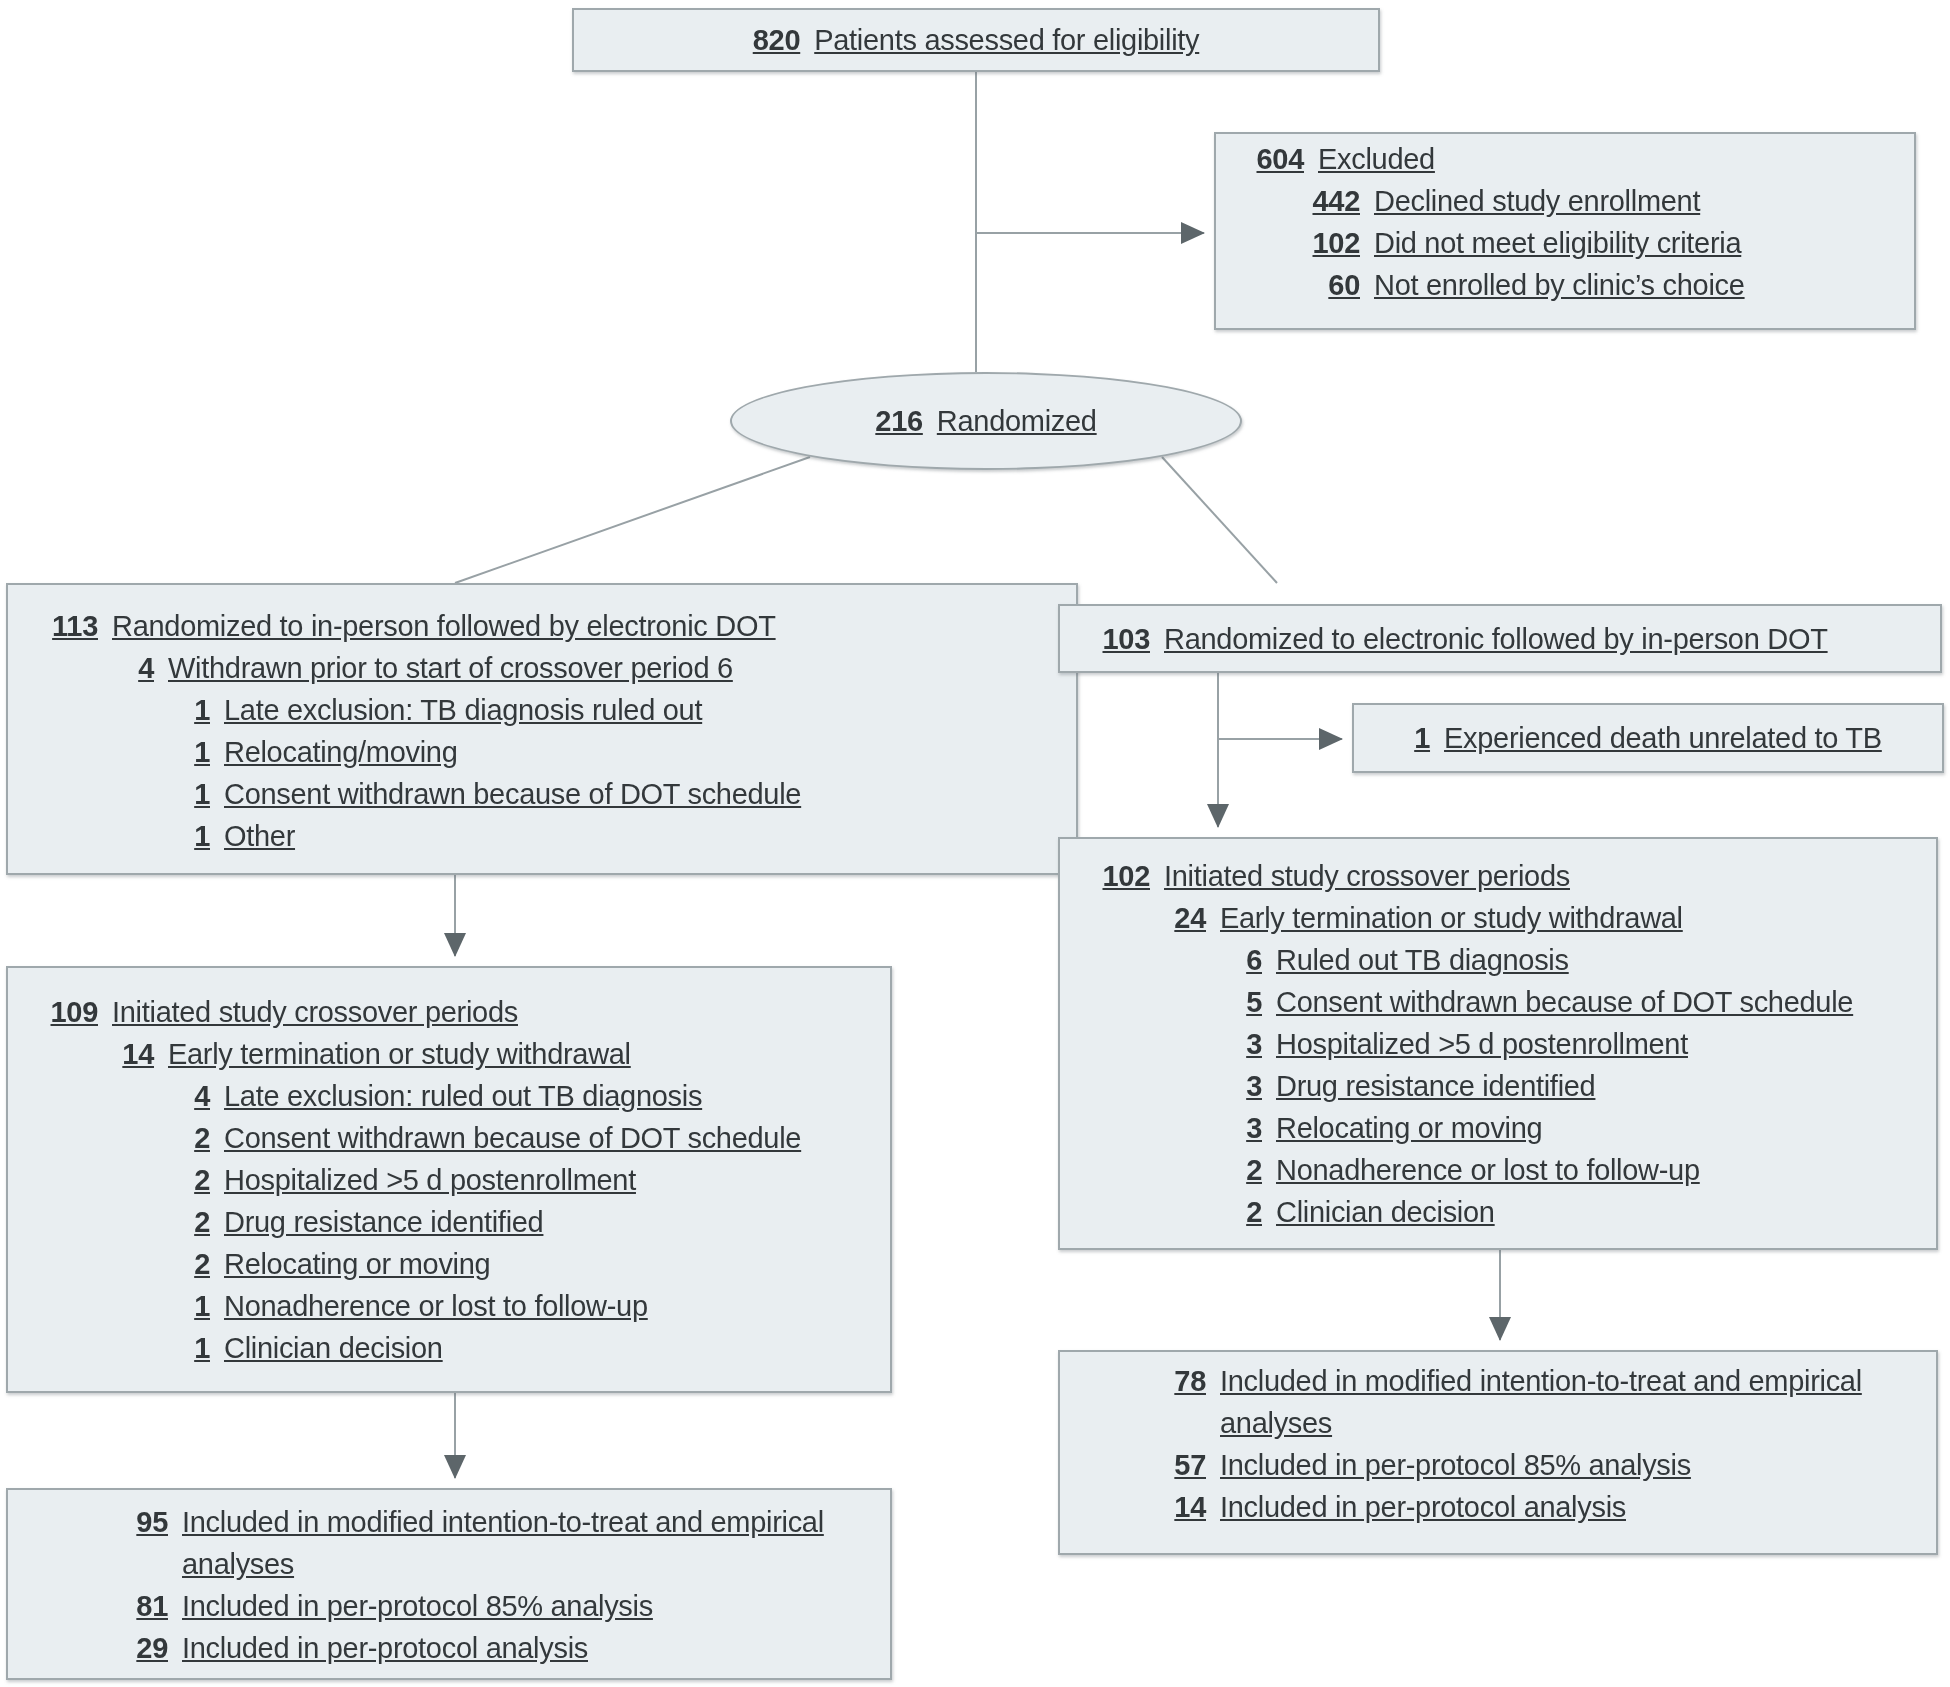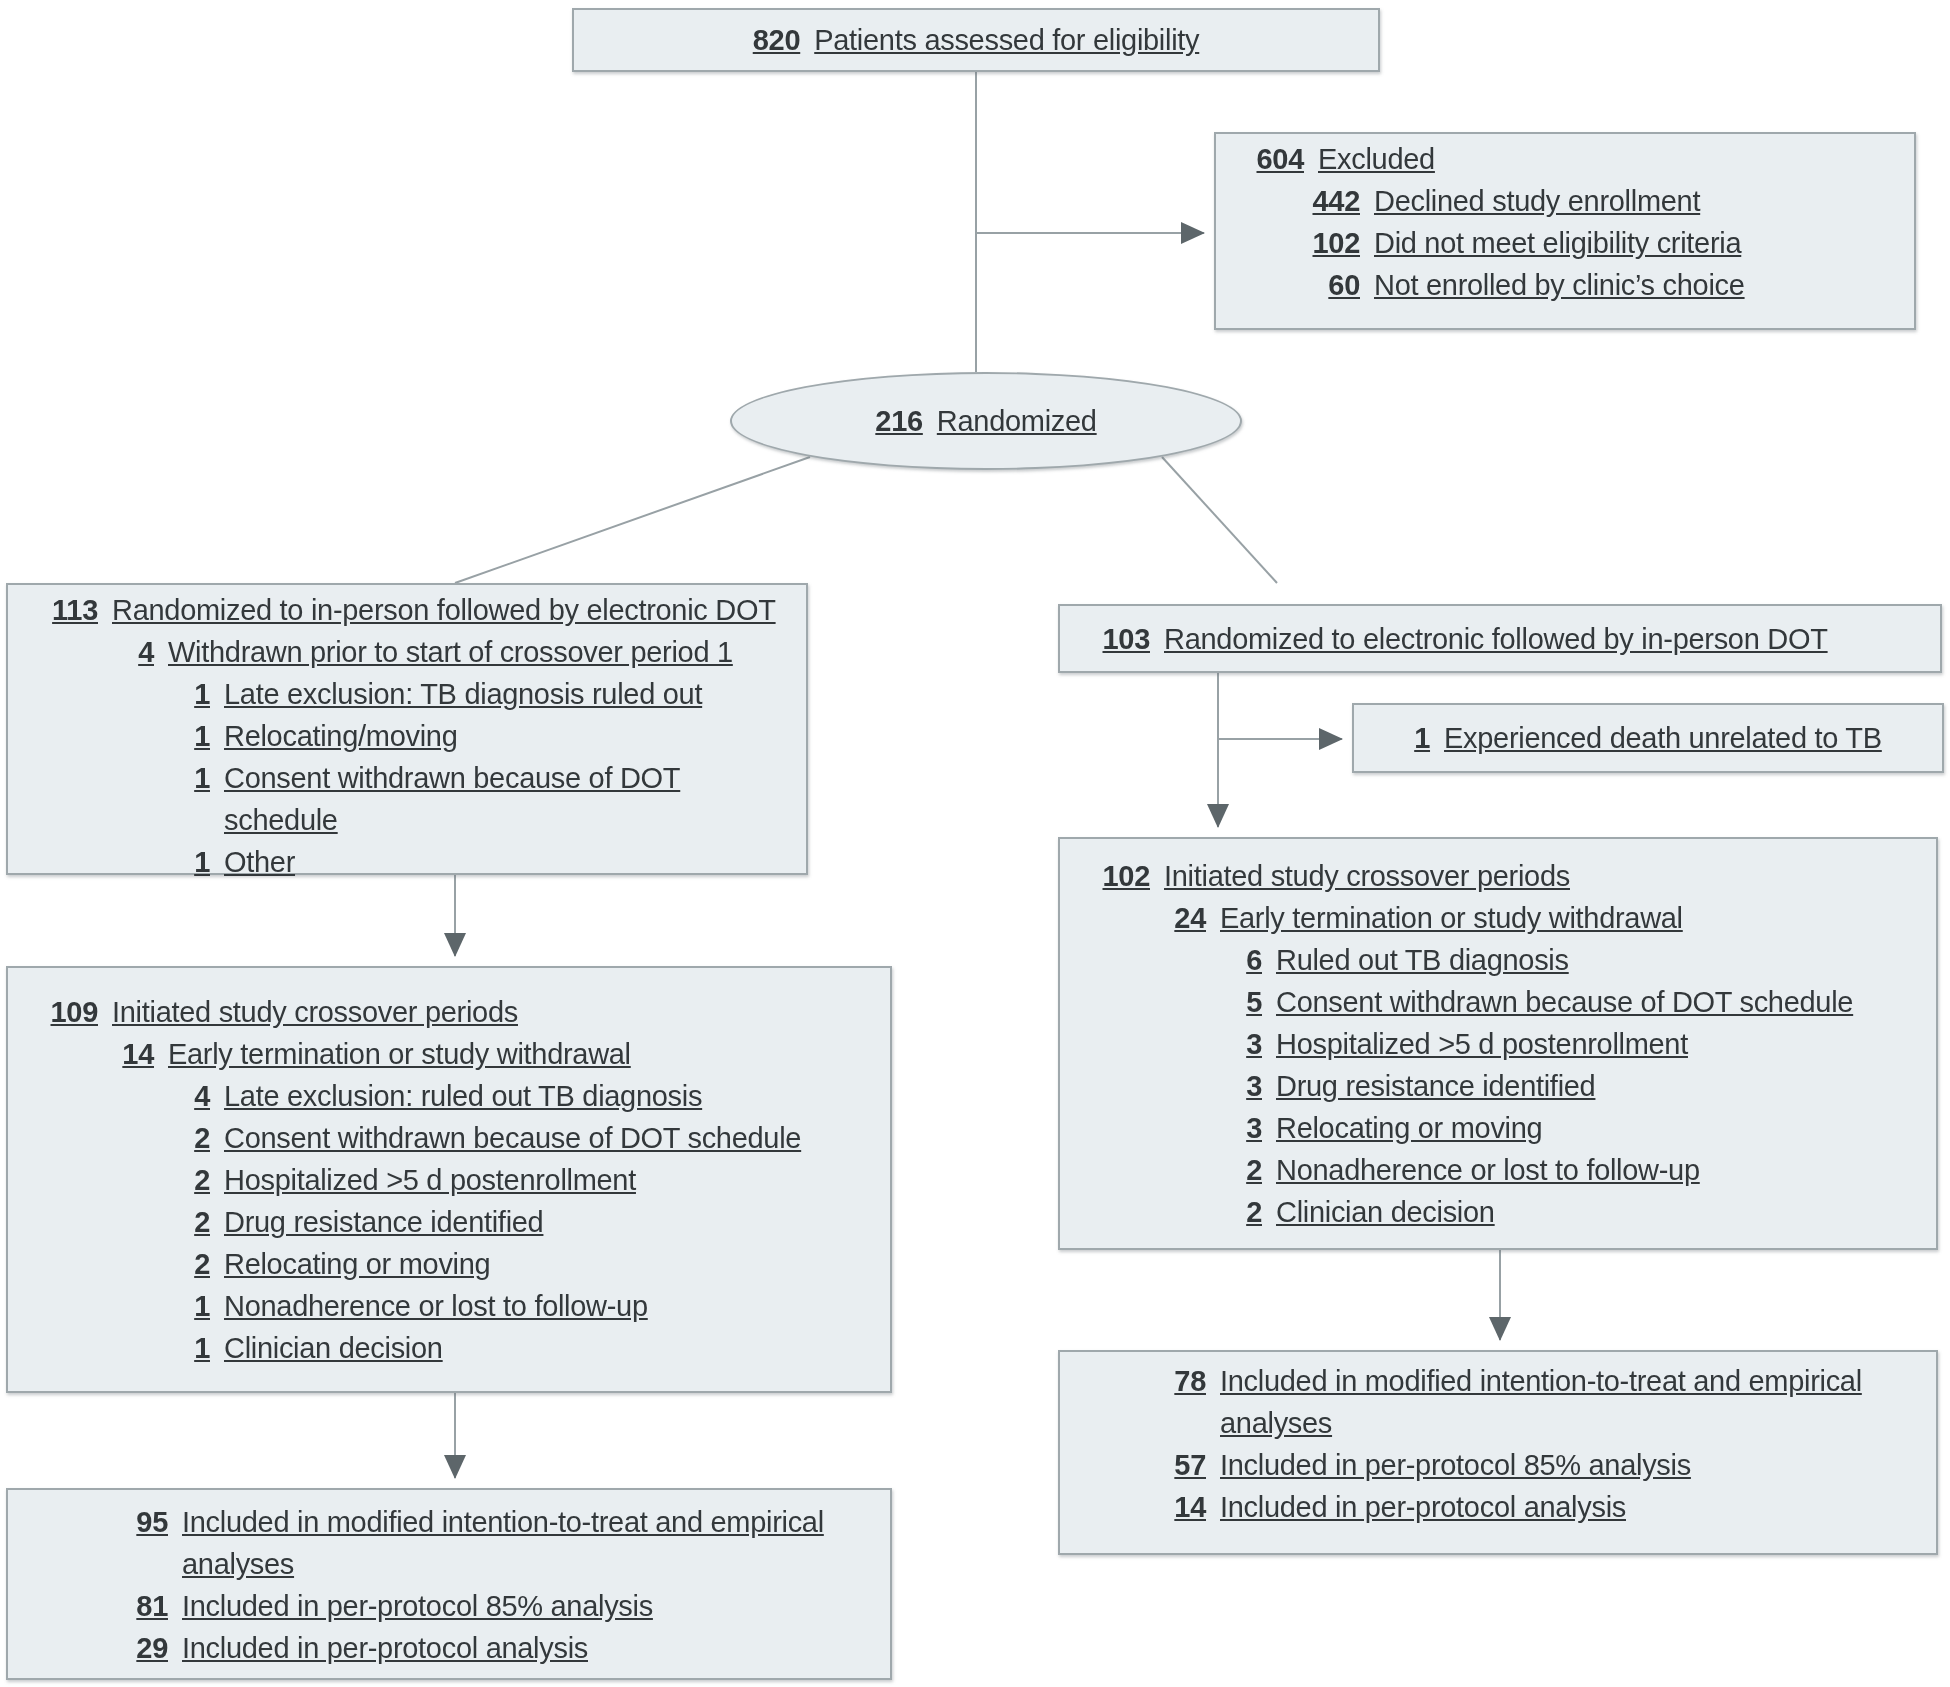--- a/index.html
+++ b/index.html
@@ -22,21 +22,21 @@
   .indent-1{padding-left:56px;}
   .indent-2{padding-left:112px;}
   .center{display:flex;align-items:center;justify-content:center;}
   .center .line{justify-content:center;width:100%;}
   .center .num{flex:0 0 auto;width:auto;}
 
   
   #eligibility-box{left:572px;top:8px;width:808px;height:64px;}
   #excluded-box{left:1214px;top:132px;width:702px;height:198px;padding:4px 20px 0 24px;}
   #randomized-ellipse{left:730px;top:372px;width:512px;height:98px;}
-  #arm-left-box{left:6px;top:583px;width:802px;height:292px;padding:4px 20px 0 26px;}
+  #arm-left-box{left:6px;top:583px;width:1072px;height:292px;padding:20px 20px 0 26px;}
   #arm-right-box{left:1058px;top:604px;width:884px;height:69px;padding:12px 20px 0 26px;}
   #death-box{left:1352px;top:703px;width:592px;height:70px;}
   #crossover-left-box{left:6px;top:966px;width:886px;height:427px;padding:23px 8px 0 26px;}
   #crossover-right-box{left:1058px;top:837px;width:880px;height:413px;padding:16px 20px 0 26px;}
   #analysis-left-box{left:6px;top:1488px;width:886px;height:192px;padding:11px 20px 0 40px;}
   #analysis-right-box{left:1058px;top:1350px;width:880px;height:205px;padding:8px 20px 0 26px;}
   .analysis .line{padding-left:56px;}
   .analysis .label{max-width:650px;}
 </style>
 </head>
@@ -96,21 +96,21 @@
       </div>
     </div>
 
   <div id="arm-left-box" class="node">
       <div class="line indent-0">
         <span class="num">113</span>
         <span class="label">Randomized to in-person followed by electronic DOT</span>
       </div>
       <div class="line indent-1">
         <span class="num">4</span>
-        <span class="label">Withdrawn prior to start of crossover period 1</span>
+        <span class="label">Withdrawn prior to start of crossover period 6</span>
       </div>
       <div class="line indent-2">
         <span class="num">1</span>
         <span class="label">Late exclusion: TB diagnosis ruled out</span>
       </div>
       <div class="line indent-2">
         <span class="num">1</span>
         <span class="label">Relocating/moving</span>
       </div>
       <div class="line indent-2">

